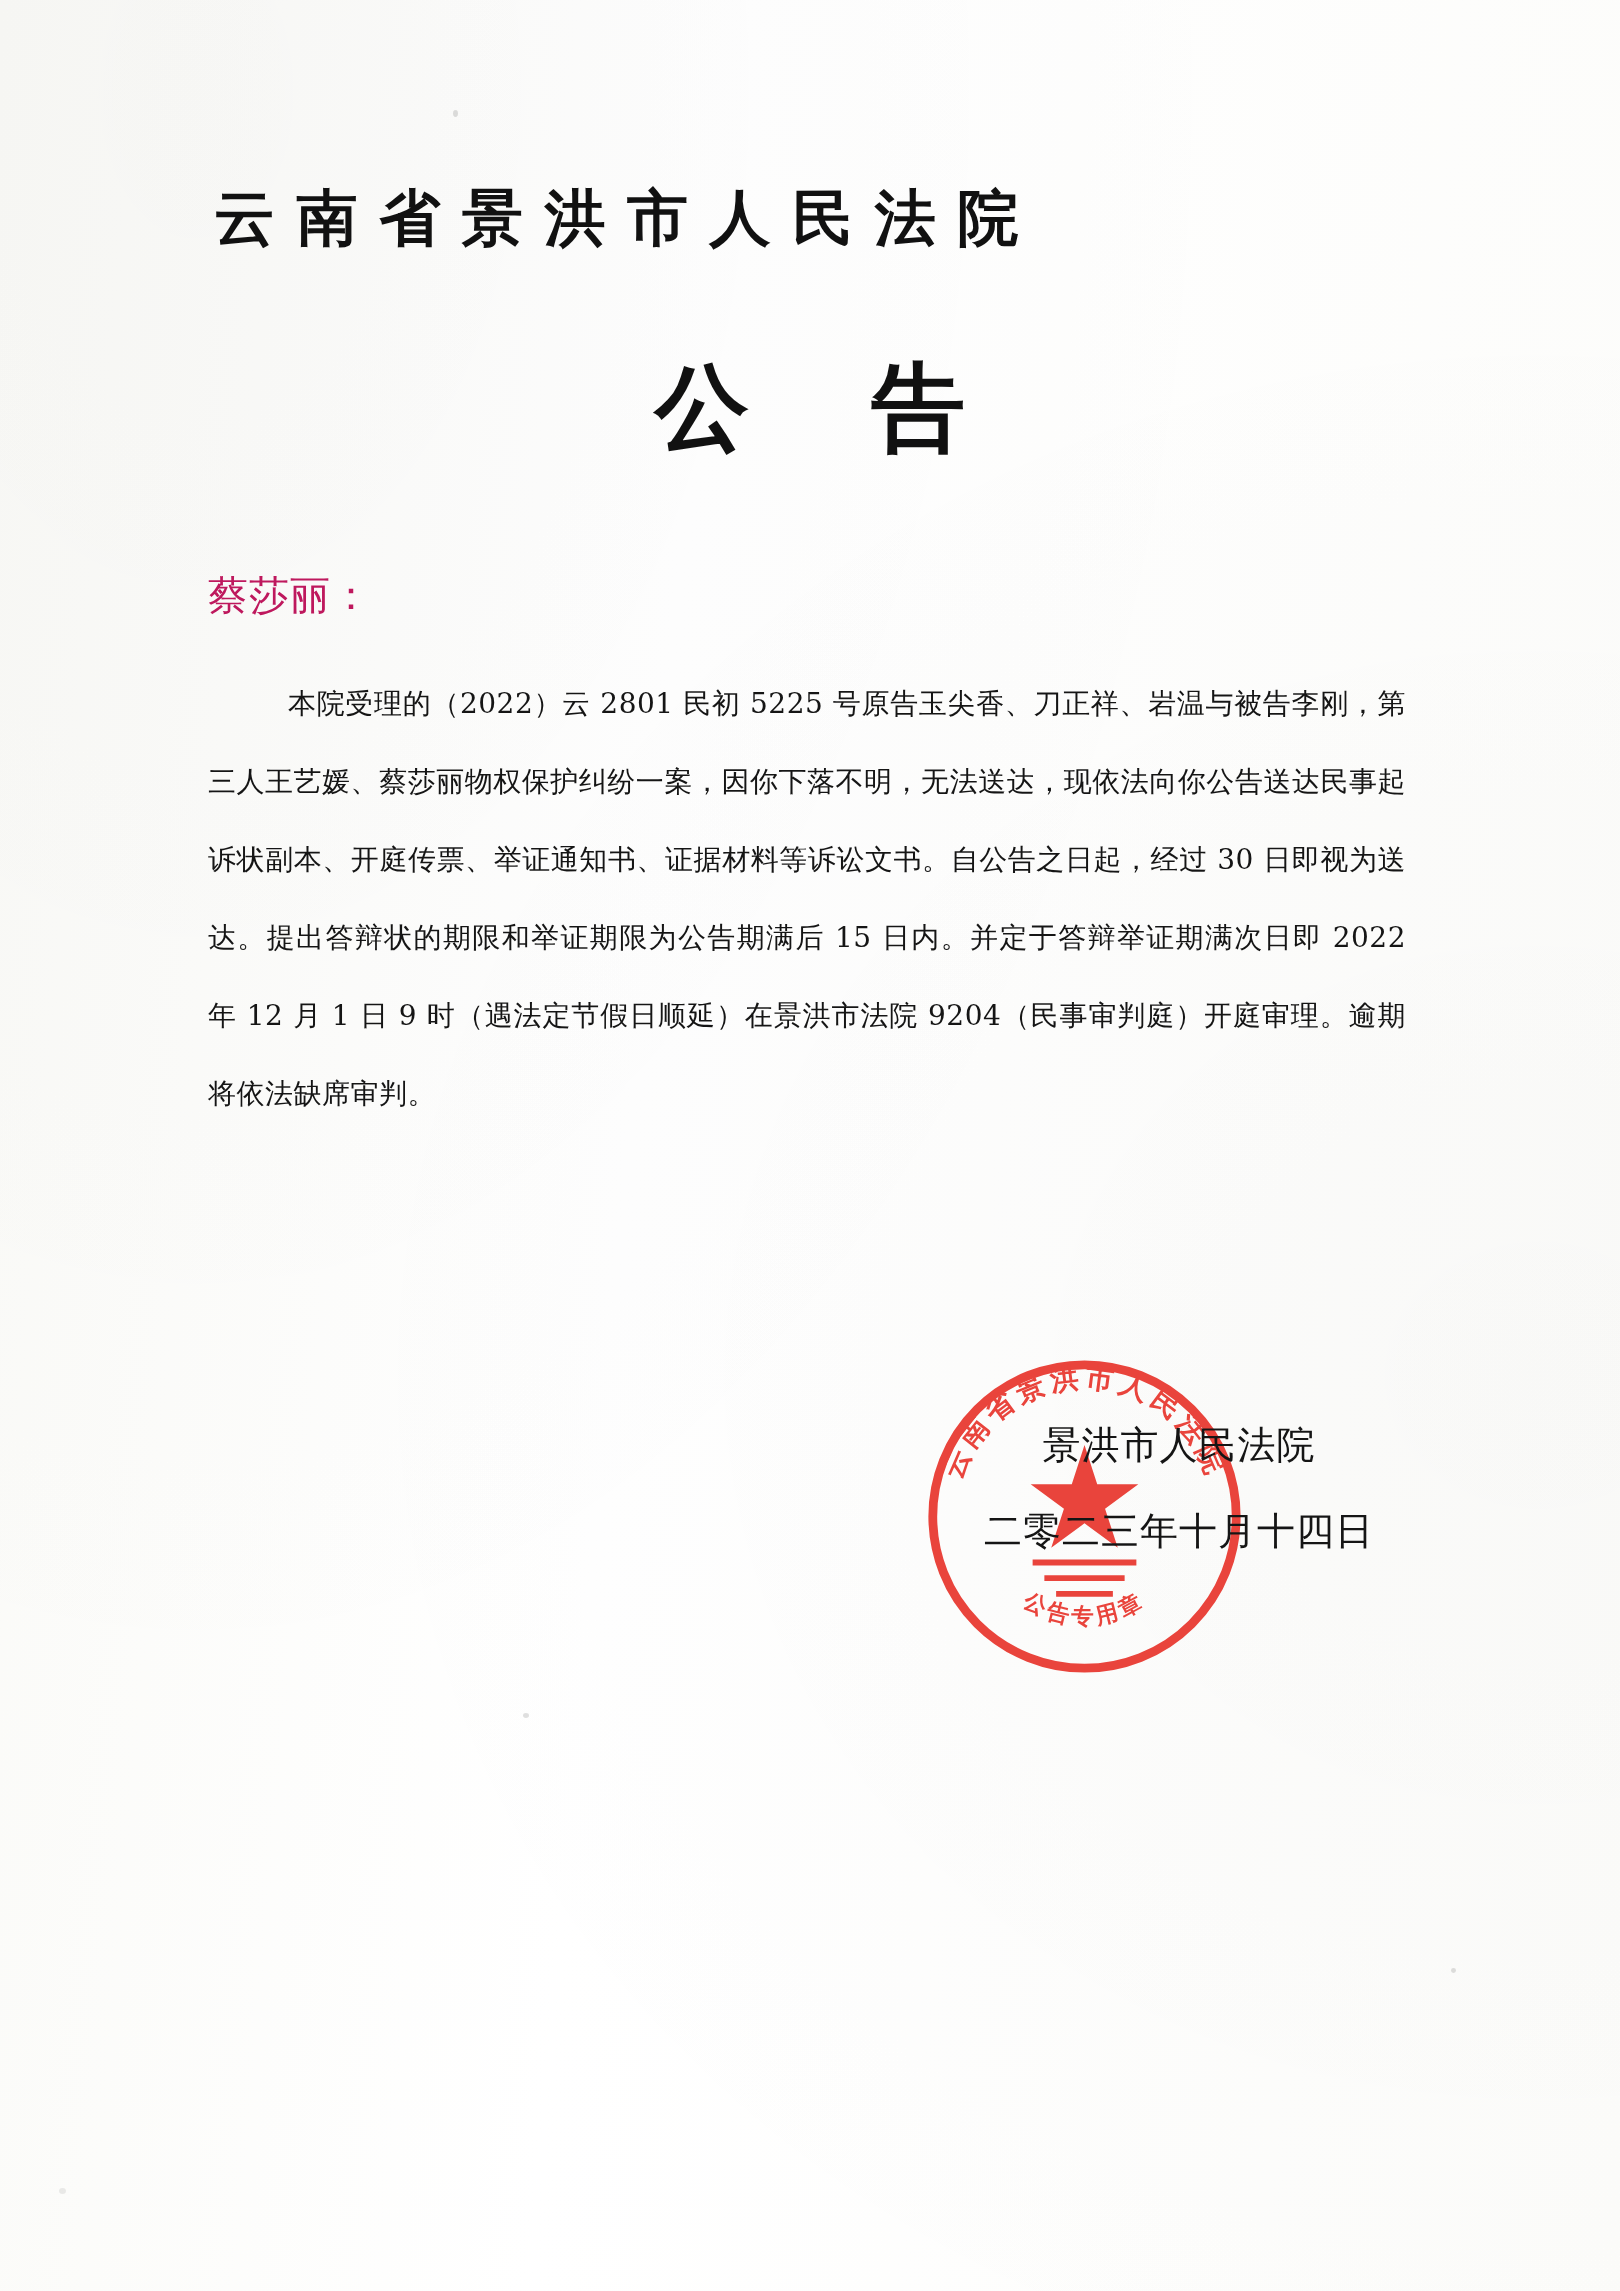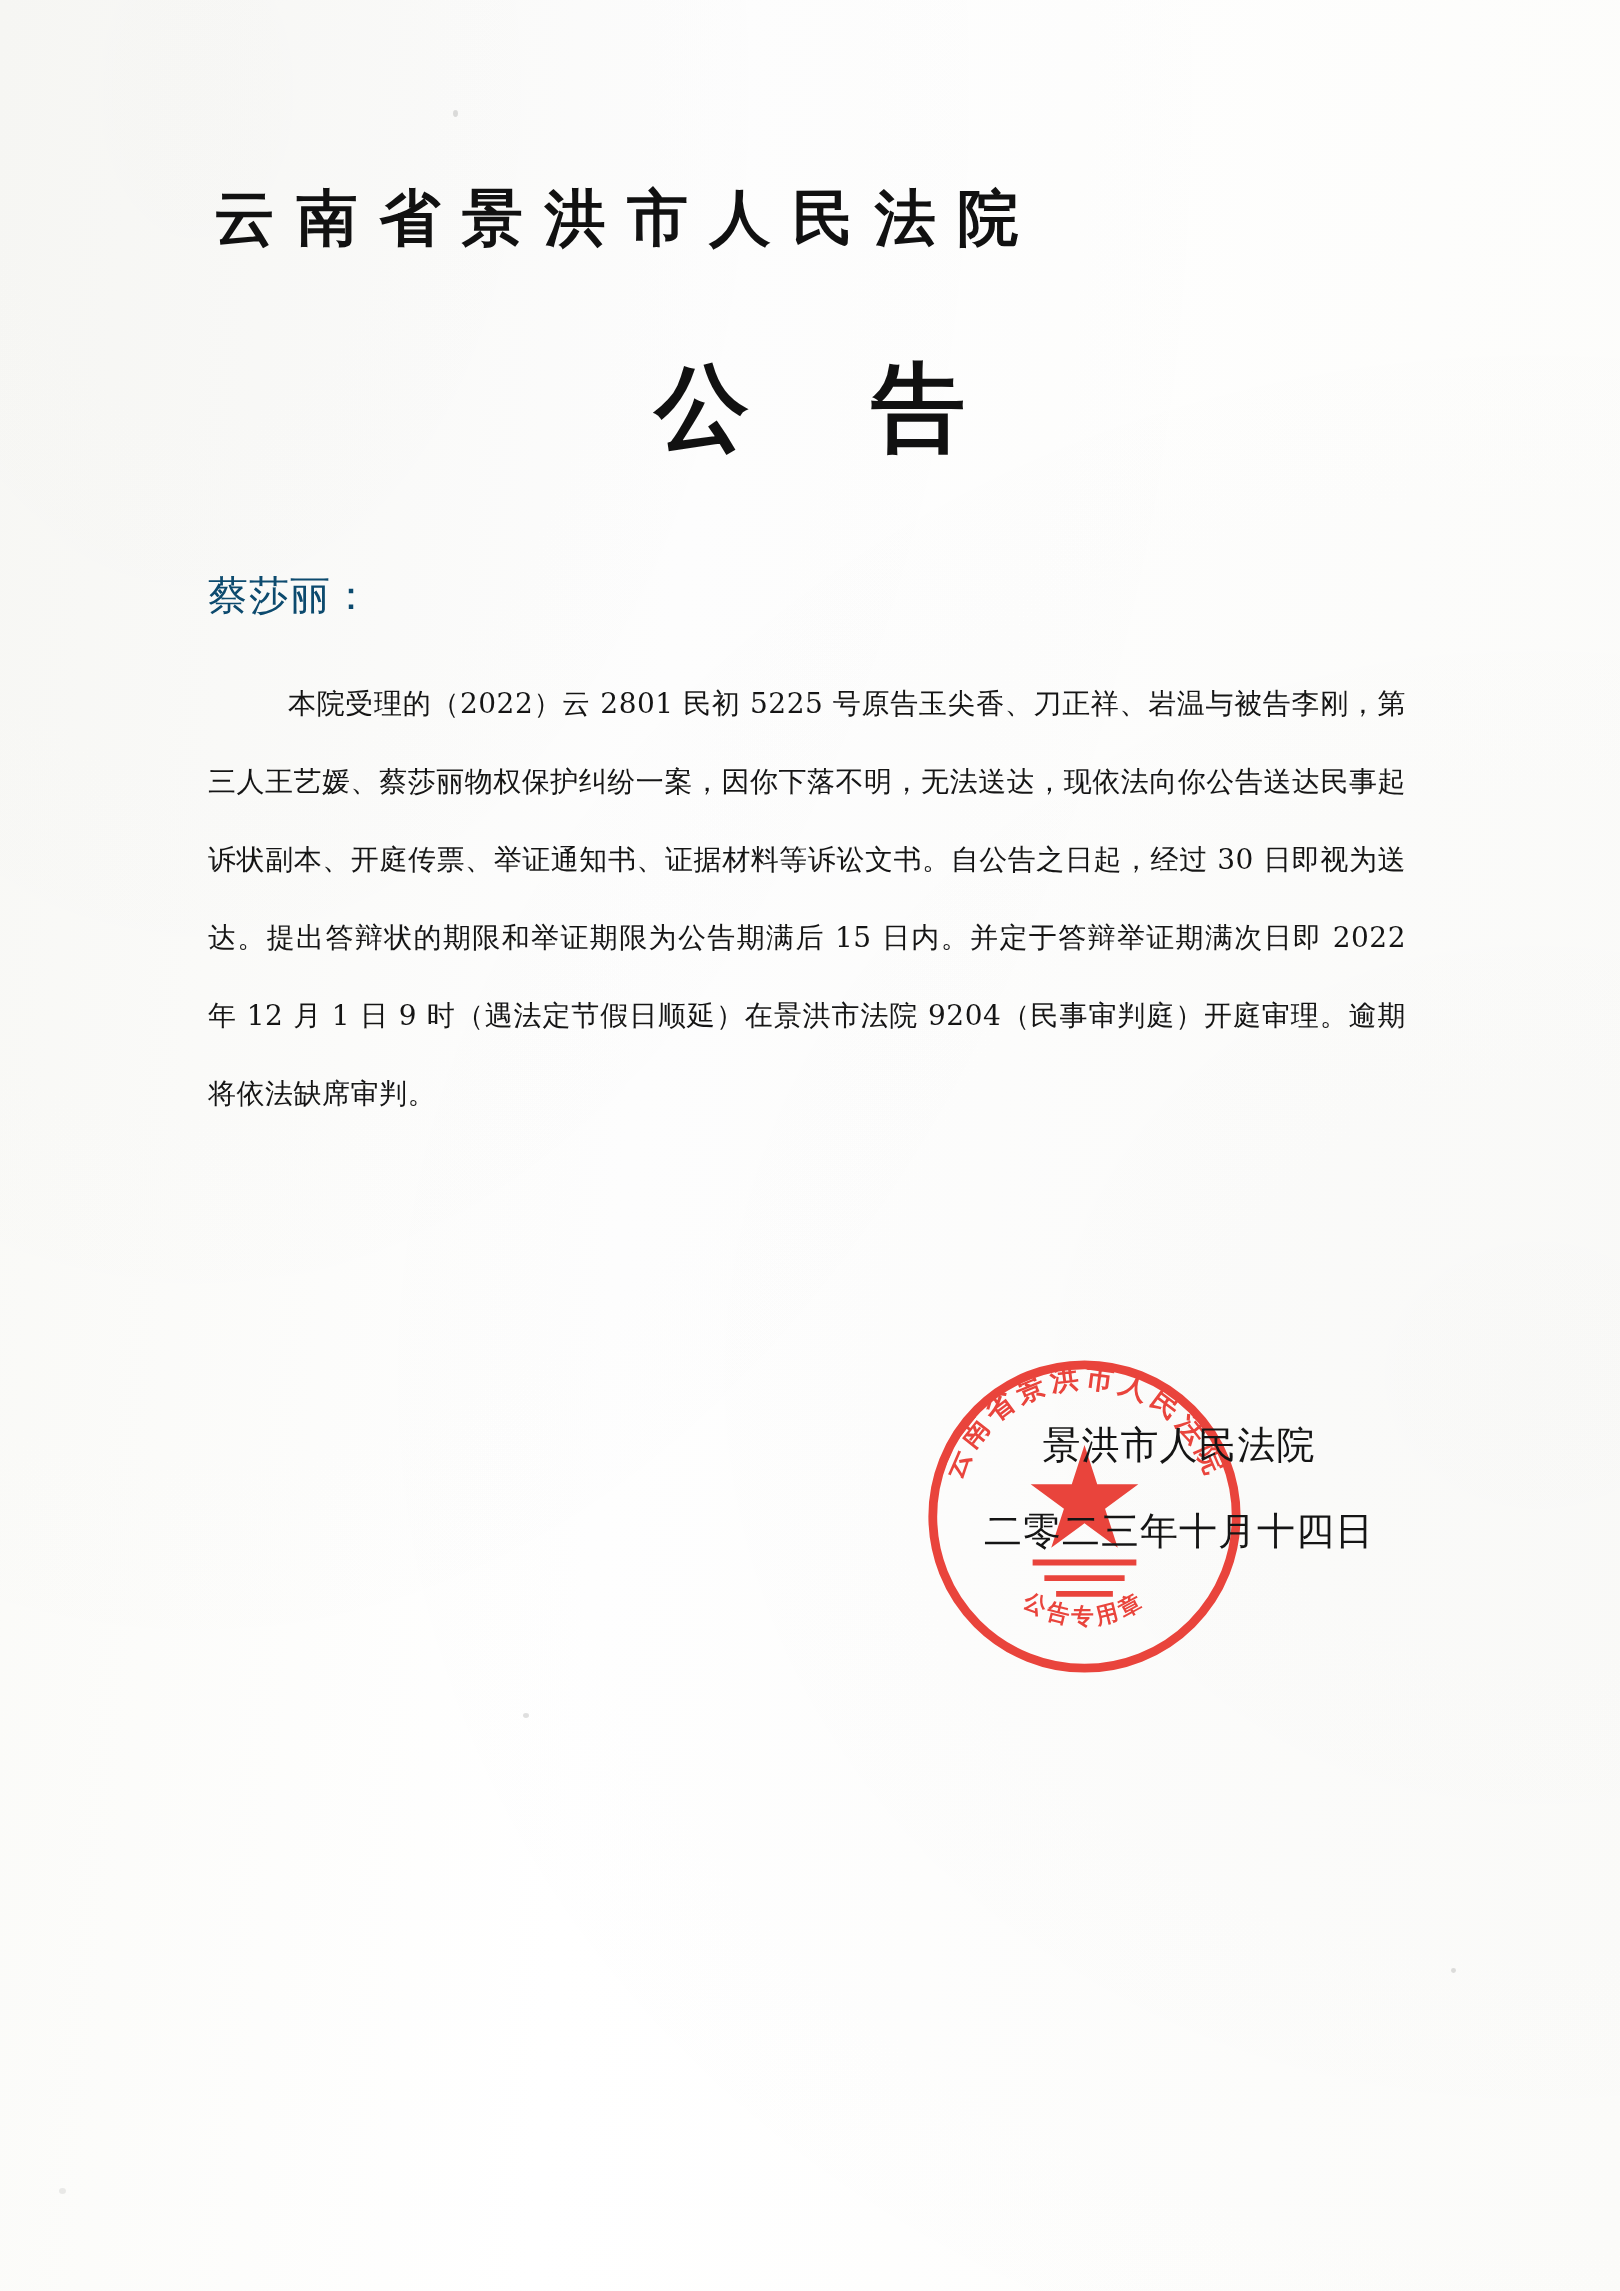--- a/index.html
+++ b/index.html
@@ -62,21 +62,21 @@
     color: #111;
     margin-top: 36px;
   }
 
   .recipient {
     position: absolute;
     top: 568px;
     left: 208px;
     font-size: 40px;
     letter-spacing: 1px;
-    color: #0c4a6e;
+    color: #be185d;
     font-family: Liberation Serif, serif;
   }
 
   .body-text {
     position: absolute;
     top: 665px;
     left: 208px;
     width: 1198px;
     font-size: 28px;
     line-height: 78px;

